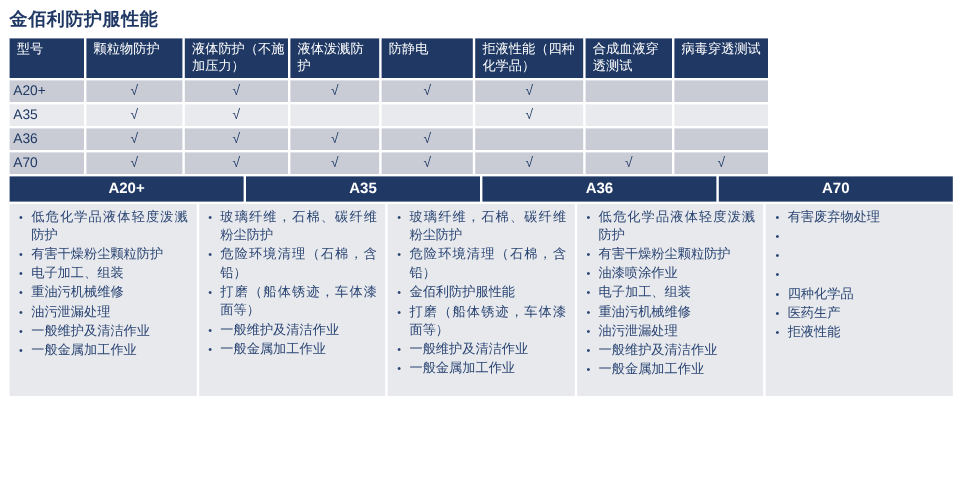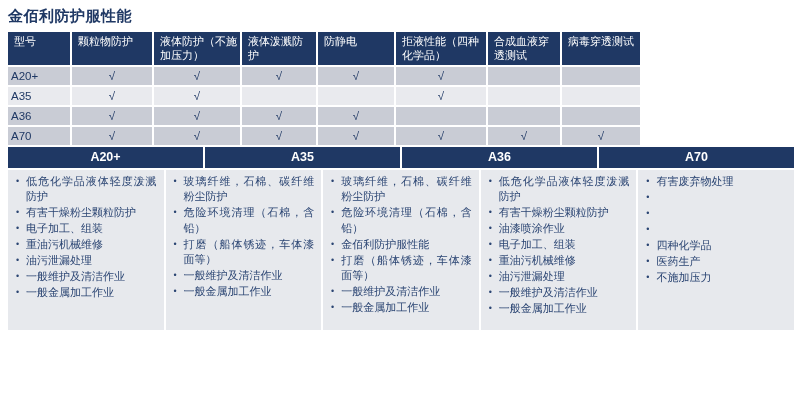--- a/index.html
+++ b/index.html
@@ -279,19 +279,19 @@
           <li>
             <span class="bullet">•</span>
             <span class="li-text">四种化学品</span>
           </li>
           <li>
             <span class="bullet">•</span>
             <span class="li-text">医药生产</span>
           </li>
           <li>
             <span class="bullet">•</span>
-            <span class="li-text">不施加压力</span>
+            <span class="li-text">拒液性能</span>
           </li>
         </ul>
       </div>
     </div>
 
 </div>
 
 </body></html>

